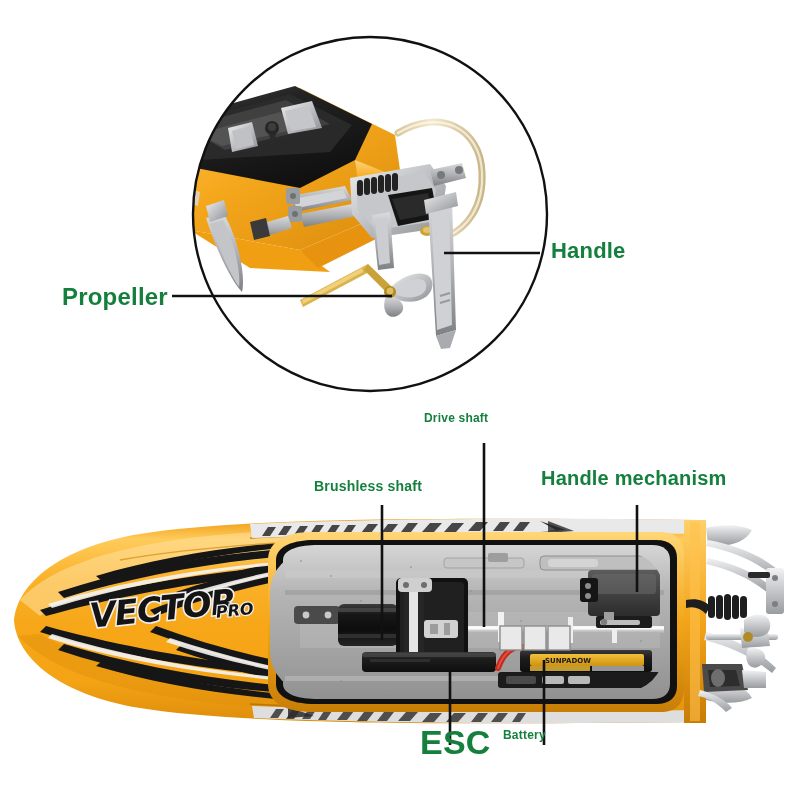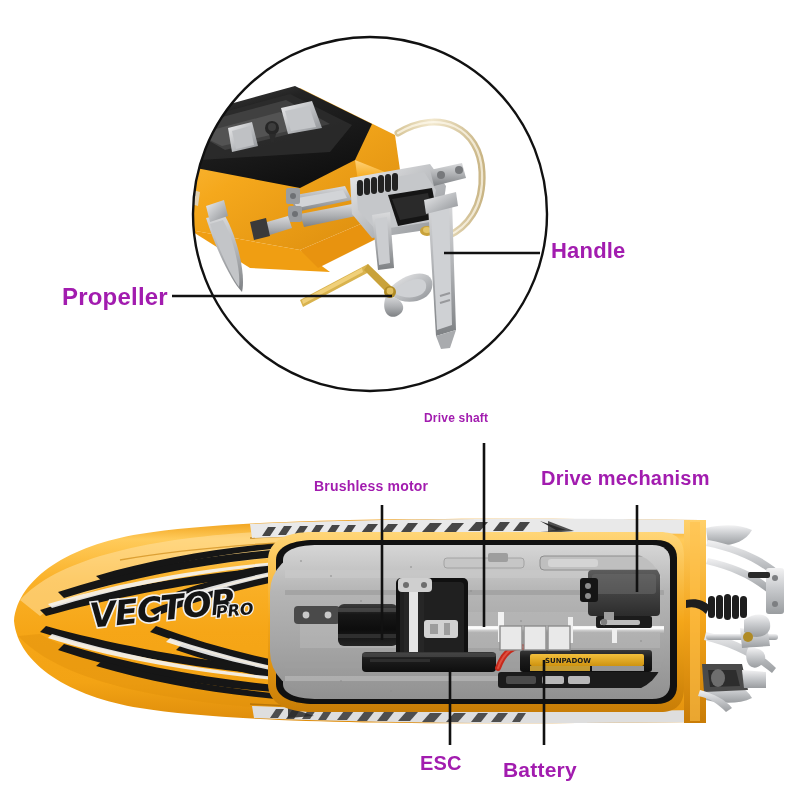--- a/index.html
+++ b/index.html
@@ -1,19 +1,19 @@
 <!DOCTYPE html>
 <html><head>
 <meta charset="utf-8">
 <style>
   html,body{margin:0;padding:0;background:#ffffff;}
   body{width:800px;height:800px;overflow:hidden;
        font-family:"Liberation Sans", sans-serif;}
   #stage{position:relative;width:800px;height:800px;background:#fff;}
-  .lbl{position:absolute;font-weight:bold;color:#a21caf;white-space:nowrap;
+  .lbl{position:absolute;font-weight:bold;color:#15803d;white-space:nowrap;
        letter-spacing:.2px;}
   svg.art{position:absolute;left:0;top:0;overflow:visible;}
 </style>
 </head>
 <body>
 
 <div id="stage">
 
   <svg class="art" id="circle-art" width="800" height="800" viewBox="0 0 800 800">
     <defs>
@@ -502,19 +502,19 @@
         <line x1="637" y1="505" x2="637" y2="592" stroke="#111111"></line>
         <line x1="450" y1="668" x2="450" y2="745" stroke="#111111"></line>
         <line x1="544" y1="660" x2="544" y2="745" stroke="#111111"></line>
       </g>
   </svg>
 
   <div id="labels">
       <div class="lbl" style="left: 62px; top: 283px; font-size: 24px;">Propeller</div>
       <div class="lbl" style="left: 551px; top: 238px; font-size: 22px;">Handle</div>
       <div class="lbl" style="left: 424px; top: 411px; font-size: 12px;">Drive shaft</div>
-      <div class="lbl" style="left: 314px; top: 478px; font-size: 14px;">Brushless motor</div>
-      <div class="lbl" style="left: 541px; top: 467px; font-size: 20px;">Drive mechanism</div>
-      <div class="lbl" style="left: 420px; top: 752px; font-size: 20px;">ESC</div>
-      <div class="lbl" style="left: 503px; top: 758px; font-size: 21px;">Battery</div>
+      <div class="lbl" style="left: 314px; top: 478px; font-size: 14px;">Brushless shaft</div>
+      <div class="lbl" style="left: 541px; top: 467px; font-size: 20px;">Handle mechanism</div>
+      <div class="lbl" style="left: 420px; top: 723px; font-size: 34px;">ESC</div>
+      <div class="lbl" style="left: 503px; top: 728px; font-size: 12px;">Battery</div>
     </div>
 
 </div>
 
 </body></html>

